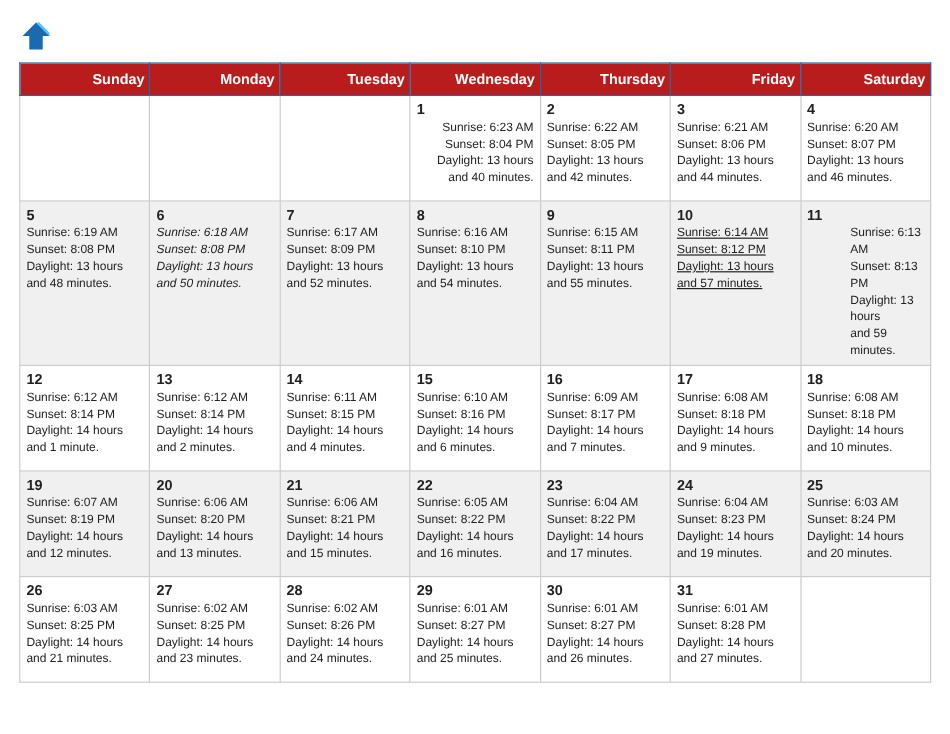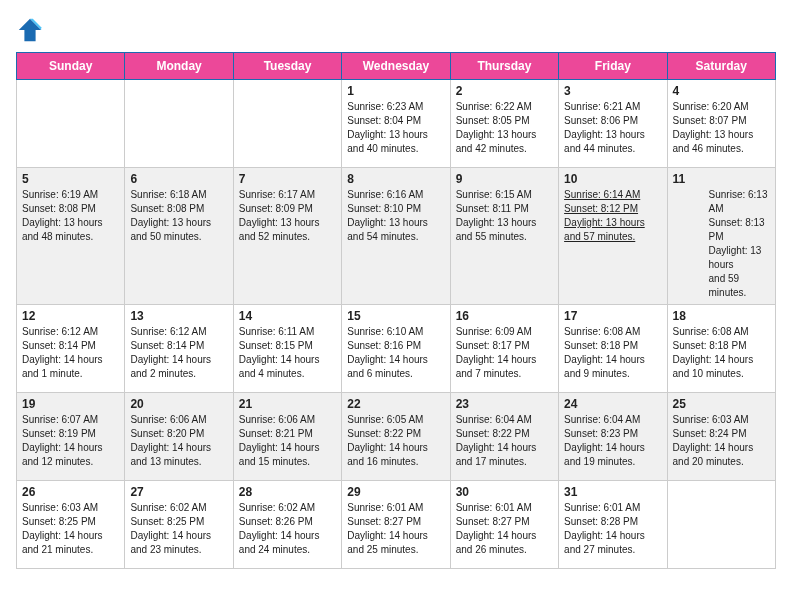--- a/index.html
+++ b/index.html
@@ -42,26 +42,26 @@
     .cal-subtitle {
       font-size: 14px;
       color: #333;
     }
     table {
       width: 100%;
       border-collapse: collapse;
       table-layout: fixed;
     }
     thead th {
-      background-color: #ec4899;
+      background-color: #b91c1c;
       color: #fff;
       font-size: 12px;
       font-weight: bold;
       padding: 6px 4px;
-      text-align: center;
+      text-align: right;
       border: 1px solid #1a6ab1;
     }
     tbody td {
       border: 1px solid #ccc;
       vertical-align: top;
       padding: 4px 5px;
       font-size: 10.5px;
       color: #222;
       height: 88px;
     }
@@ -116,21 +116,21 @@
         <th>Saturday</th>
       </tr>
   </thead>
   <tbody id="cal-body">
   <tr>
         <td></td>
         <td></td>
         <td></td>
         <td>
           <span class="day-num">1</span>
-          <div class="day-info" style="white-space: pre-line;">Sunrise: 6:23 AM
+          <div class="day-info" style="white-space: pre-line; text-align: right;">Sunrise: 6:23 AM
 Sunset: 8:04 PM
 Daylight: 13 hours
 and 40 minutes.</div>
         </td>
         <td>
           <span class="day-num">2</span>
           <div class="day-info" style="white-space: pre-line;">Sunrise: 6:22 AM
 Sunset: 8:05 PM
 Daylight: 13 hours
 and 42 minutes.</div>
@@ -153,21 +153,21 @@
       <tr>
         <td>
           <span class="day-num">5</span>
           <div class="day-info" style="white-space: pre-line;">Sunrise: 6:19 AM
 Sunset: 8:08 PM
 Daylight: 13 hours
 and 48 minutes.</div>
         </td>
         <td>
           <span class="day-num">6</span>
-          <div class="day-info" style="white-space: pre-line;">Sunrise: 6:18 AM
+          <div class="day-info" style="white-space: pre-line; font-style: italic;">Sunrise: 6:18 AM
 Sunset: 8:08 PM
 Daylight: 13 hours
 and 50 minutes.</div>
         </td>
         <td>
           <span class="day-num">7</span>
           <div class="day-info" style="white-space: pre-line;">Sunrise: 6:17 AM
 Sunset: 8:09 PM
 Daylight: 13 hours
 and 52 minutes.</div>

